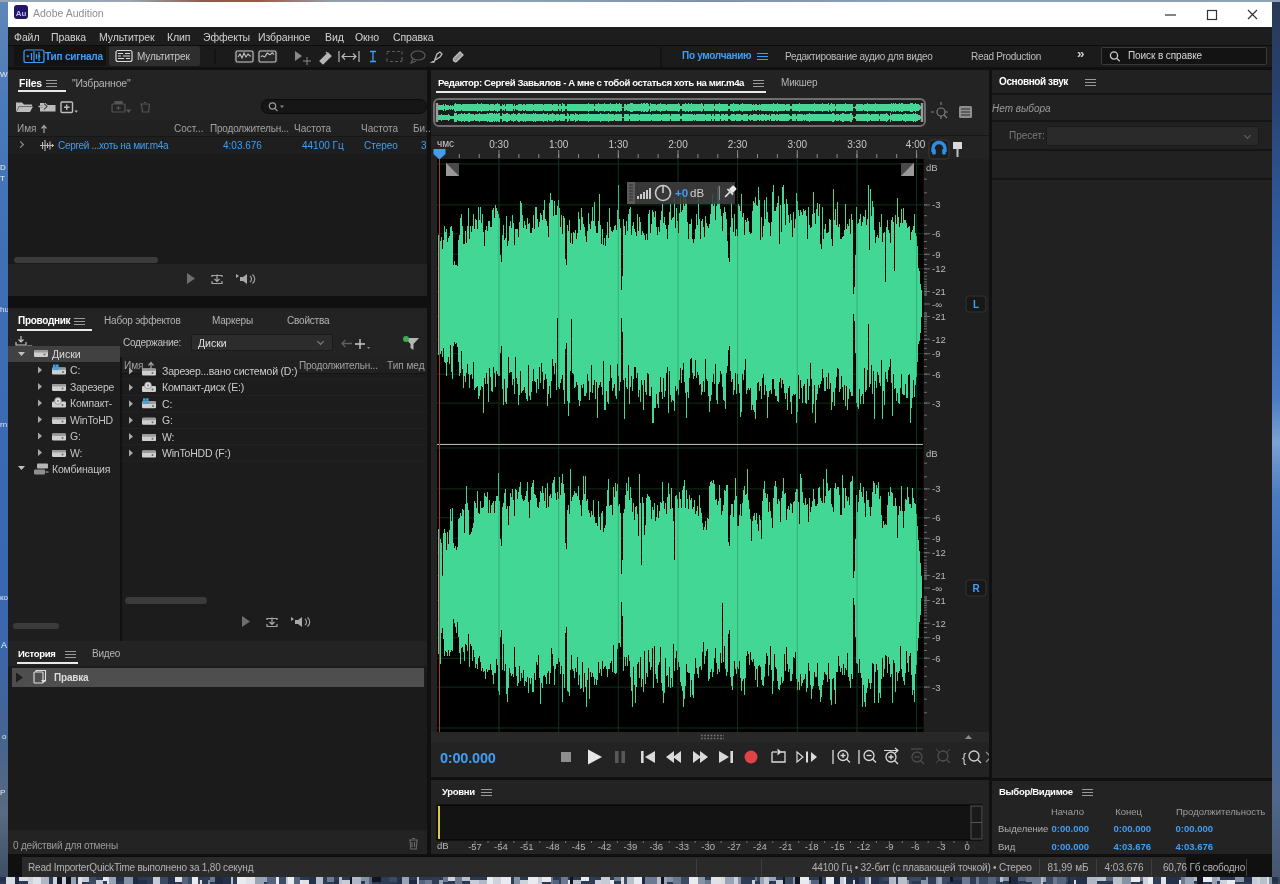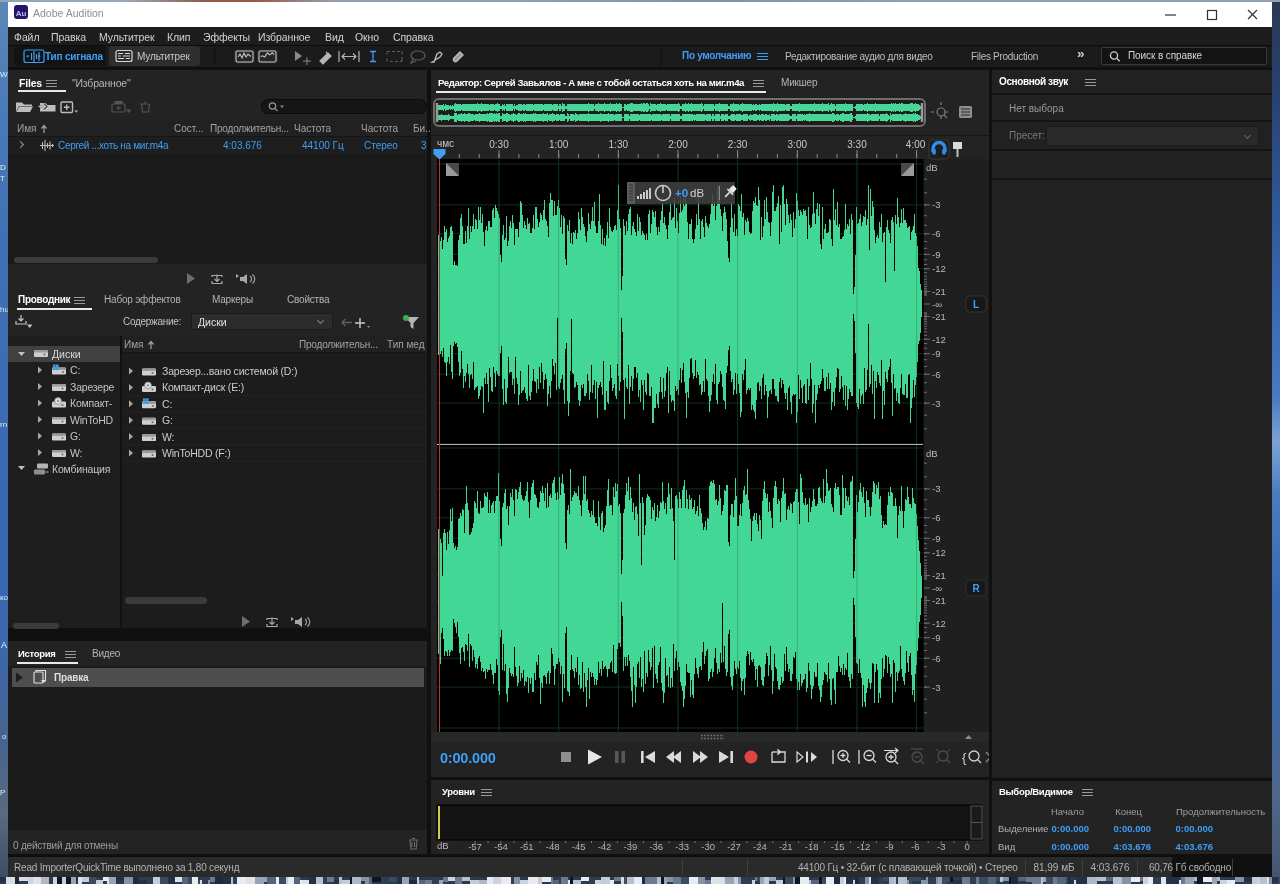--- a/index.html
+++ b/index.html
@@ -329,21 +329,21 @@
   <path d="M446 13l6-6 3 3-6 6c-2 2-5-1-3-3z" fill="#9a9a9a"></path>
  </g>
  <path d="M207 4v15" stroke="#0e0e0e"></path>
  <path d="M653 2v20" stroke="#0e0e0e"></path>
 </svg>
 <div class="lbl" style="left:45px;top:51px;font-size:10px;font-weight:700;color:#3f9ef7;letter-spacing:-0.2px">Тип сигнала</div>
 <div class="lbl" style="left:137px;top:51px;font-size:10px;color:#c8c8c8;letter-spacing:-0.1px">Мультитрек</div>
 <div class="lbl" style="left:682px;top:50px;font-size:10px;font-weight:700;color:#3f9ef7;letter-spacing:-0.3px">По умолчанию</div>
 <div class="ham" style="left:757px;top:53px;background:repeating-linear-gradient(180deg,#3f9ef7 0,#3f9ef7 1px,transparent 1px,transparent 3px)"></div>
 <div class="lbl" style="left:785px;top:51px;font-size:10px;color:#bdbdbd;letter-spacing:-0.3px">Редактирование аудио для видео</div>
-<div class="lbl" style="left:971px;top:51px;font-size:10px;color:#bdbdbd;letter-spacing:-0.3px">Files Production</div>
+<div class="lbl" style="left:971px;top:51px;font-size:10px;color:#bdbdbd;letter-spacing:-0.3px">Read Production</div>
 <div class="lbl" style="left:1077px;top:46px;font-size:13.5px;color:#d0d0d0;font-weight:700">»</div>
 <div class="abs" style="left:1101px;top:47px;width:166px;height:18px;background:#131313;border:1px solid #3a3a3a;border-radius:2px"></div>
 <svg class="abs" style="left:1108px;top:50px" width="14" height="13" viewBox="0 0 14 13">
     <circle cx="6" cy="5.5" r="3.6" fill="none" stroke="#cccccc" stroke-width="1.3"></circle>
     <path d="M8.7 8.2l3 3" stroke="#cccccc" stroke-width="1.3"></path>
   </svg>
 <div class="lbl" style="left:1128px;top:50px;font-size:10px;color:#d6d6d6;letter-spacing:-0.1px">Поиск в справке</div>
 <div class="abs" style="left:8px;top:67px;width:1264px;height:789px;background:#101010"></div>
 
 <div class="panel" style="left:8px;top:70px;width:419px;height:226px">
@@ -405,21 +405,21 @@
    <path d="M34 8V6.5h10V8M34 12v2.5h10V12M39 5.5v7m-2.5-2.5l2.5 2.5 2.5-2.5"></path>
   </g>
   <g fill="#a8a8a8">
         <path d="M62 8h3l4-3v10l-4-3h-3z"></path>
         <path d="M72 7c2 1.5 2 4.5 0 6M74.5 5.5c3 2.5 3 6.5 0 9" stroke="#a8a8a8" fill="none" stroke-width="1.1"></path>
         <path d="M58 5l3 2-3 2z"></path>
       </g>
  </svg>
 </div>
 
-<div class="panel" style="left:8px;top:287px;width:419px;height:341px">
+<div class="panel" style="left:8px;top:308px;width:419px;height:341px">
  <div class="tabtxt tabon" style="left:10px;top:7px;letter-spacing:-0.3px">Проводник</div>
  <div class="ham" style="left:66px;top:10px"></div>
  <div class="underl" style="left:9px;top:21px;width:75px"></div>
  <div class="tabtxt" style="left:96px;top:7px;letter-spacing:-0.2px">Набор эффектов</div>
  <div class="tabtxt" style="left:204px;top:7px">Маркеры</div>
  <div class="tabtxt" style="left:279px;top:7px">Свойства</div>
  <svg class="abs" style="left:0;top:24px" width="419" height="25" viewBox="0 0 419 25">
   <g stroke="#c6c6c6" fill="none" stroke-width="1.2">
    <path d="M13 4v6m-2.5-2.5L13 10l2.5-2.5M8 10v3h10v-3"></path>
         <path d="M20 14l1.6 2 1.6-2z" fill="#c6c6c6"></path>
@@ -798,21 +798,21 @@
     <text x="484.3" y="70" font-size="9.5" fill="#b5b5b5" text-anchor="middle">-6</text>
     <text x="510.2" y="70" font-size="9.5" fill="#b5b5b5" text-anchor="middle">-3</text>
     <text x="536.1" y="70" font-size="9.5" fill="#b5b5b5" text-anchor="middle">0</text>
     <path d="M44.0 61v3M69.9 61v3M95.8 61v3M121.7 61v3M147.6 61v3M173.5 61v3M199.4 61v3M225.3 61v3M251.2 61v3M277.1 61v3M303.0 61v3M328.9 61v3M354.8 61v3M380.7 61v3M406.6 61v3M432.5 61v3M458.4 61v3M484.3 61v3M510.2 61v3M536.1 61v3M57.0 61v2M82.9 61v2M108.8 61v2M134.6 61v2M160.5 61v2M186.4 61v2M212.3 61v2M238.2 61v2M264.1 61v2M290.1 61v2M315.9 61v2M341.8 61v2M367.7 61v2M393.6 61v2M419.5 61v2M445.4 61v2M471.3 61v2M497.2 61v2M523.1 61v2" stroke="#777" stroke-width="1"></path>
   </svg>
 
 <div class="panel" style="left:992px;top:70px;width:280px;height:708px;background:#212121">
  <div class="tabtxt tabon" style="left:7px;top:6px;letter-spacing:-0.4px">Основной звук</div>
  <div class="ham" style="left:93px;top:9px"></div>
  <div class="abs" style="left:0;top:23px;width:280px;height:2px;background:#151515"></div>
- <div class="lbl" style="left:17px;top:33px;font-size:10px;color:#9a9a9a;">Нет выбора</div>
+ <div class="lbl" style="left:0;top:33px;font-size:10px;color:#9a9a9a;font-style:italic">Нет выбора</div>
  <div class="abs" style="left:0;top:50px;width:280px;height:1.5px;background:#151515"></div>
  <div class="lbl" style="left:17px;top:60px;font-size:10px;color:#7a7a7a">Пресет:</div>
  <div class="abs" style="left:54px;top:56px;width:213px;height:20px;background:#2a2a2a;border-radius:2px;border:1px solid #1a1a1a"></div>
  <div class="chevd" style="left:253px;top:63px;border-color:#666"></div>
  <div class="abs" style="left:0;top:79px;width:280px;height:1.5px;background:#151515"></div>
  <div class="abs" style="left:0;top:108px;width:280px;height:1.5px;background:#151515"></div>
 </div>
 
 <div class="panel" style="left:992px;top:781px;width:280px;height:73px">
  <div class="tabtxt tabon" style="left:7px;top:5px;font-size:9.5px;letter-spacing:-0.3px">Выбор/Видимое</div>
@@ -823,21 +823,21 @@
  <div class="lbl" style="left:6px;top:42px;font-size:9.5px;color:#b0b0b0">Выделение</div>
  <div class="lbl blue" style="left:28px;top:42px;width:69px;text-align:right;font-size:9.5px;font-weight:700">0:00.000</div>
  <div class="lbl blue" style="left:96px;top:42px;width:63px;text-align:right;font-size:9.5px;font-weight:700">0:00.000</div>
  <div class="lbl blue" style="left:150px;top:42px;width:71px;text-align:right;font-size:9.5px;font-weight:700">0:00.000</div>
  <div class="lbl" style="left:6px;top:60px;font-size:9.5px;color:#b0b0b0">Вид</div>
  <div class="lbl blue" style="left:28px;top:60px;width:69px;text-align:right;font-size:9.5px;font-weight:700">0:00.000</div>
  <div class="lbl blue" style="left:96px;top:60px;width:63px;text-align:right;font-size:9.5px;font-weight:700">4:03.676</div>
  <div class="lbl blue" style="left:150px;top:60px;width:71px;text-align:right;font-size:9.5px;font-weight:700">4:03.676</div>
 </div>
 
-<div class="abs" style="left:8px;top:856px;width:1164px;height:21px;background:#2a2a2a;border-top:1px solid #0c0c0c">
+<div class="abs" style="left:22px;top:856px;width:1164px;height:21px;background:#2a2a2a;border-top:1px solid #0c0c0c">
  <div class="lbl" style="left:6px;top:5px;font-size:10px;color:#b2b2b2;letter-spacing:-0.2px">Read ImporterQuickTime выполнено за 1,80 секунд</div>
  <div class="abs" style="left:674px;top:2px;width:1px;height:17px;background:#3e3e3e"></div>
  <div class="abs" style="left:739px;top:2px;width:1px;height:17px;background:#3e3e3e"></div>
  <div class="lbl" style="left:790px;top:5px;font-size:10px;color:#b2b2b2;letter-spacing:-0.2px">44100 Гц • 32-бит (с плавающей точкой) • Стерео</div>
  <div class="abs" style="left:1017px;top:2px;width:1px;height:17px;background:#3e3e3e"></div>
  <div class="lbl" style="left:1019px;top:5px;width:54px;text-align:center;font-size:10px;color:#b2b2b2">81,99 мБ</div>
  <div class="abs" style="left:1074px;top:2px;width:1px;height:17px;background:#3e3e3e"></div>
  <div class="lbl" style="left:1076px;top:5px;width:52px;text-align:center;font-size:10px;color:#b2b2b2">4:03.676</div>
  <div class="abs" style="left:1129px;top:2px;width:1px;height:17px;background:#3e3e3e"></div>
  <div class="lbl" style="left:1131px;top:5px;width:92px;text-align:right;font-size:10px;color:#b2b2b2;letter-spacing:-0.2px">60,76 Гб свободно</div>

